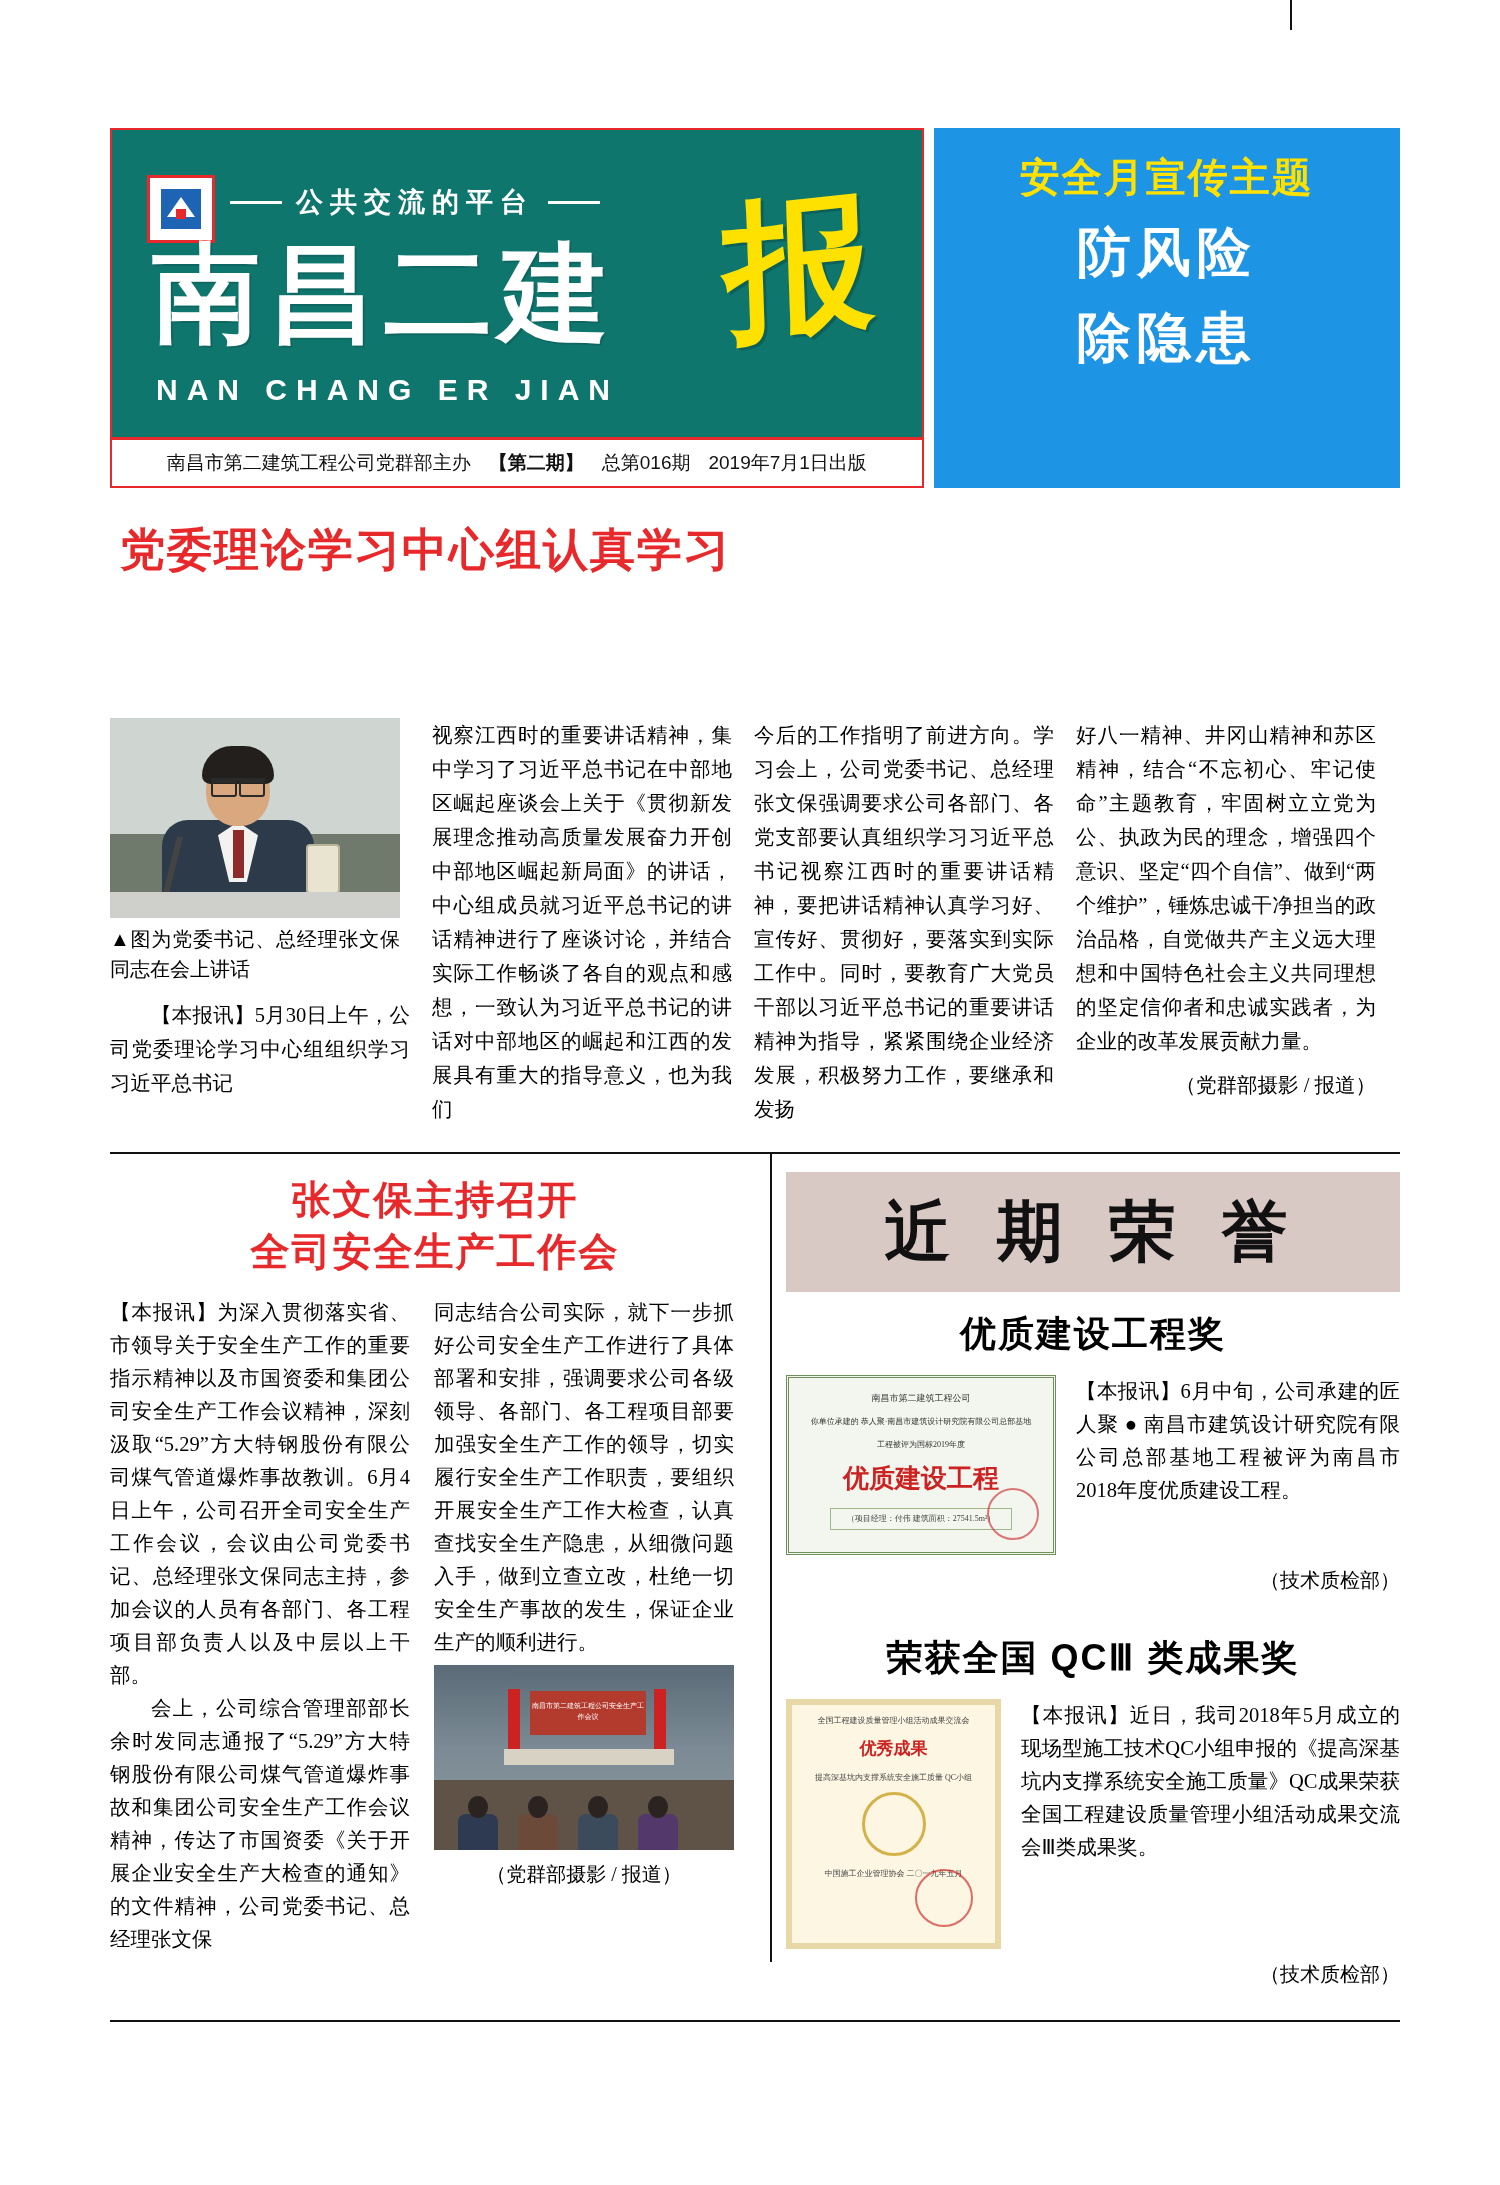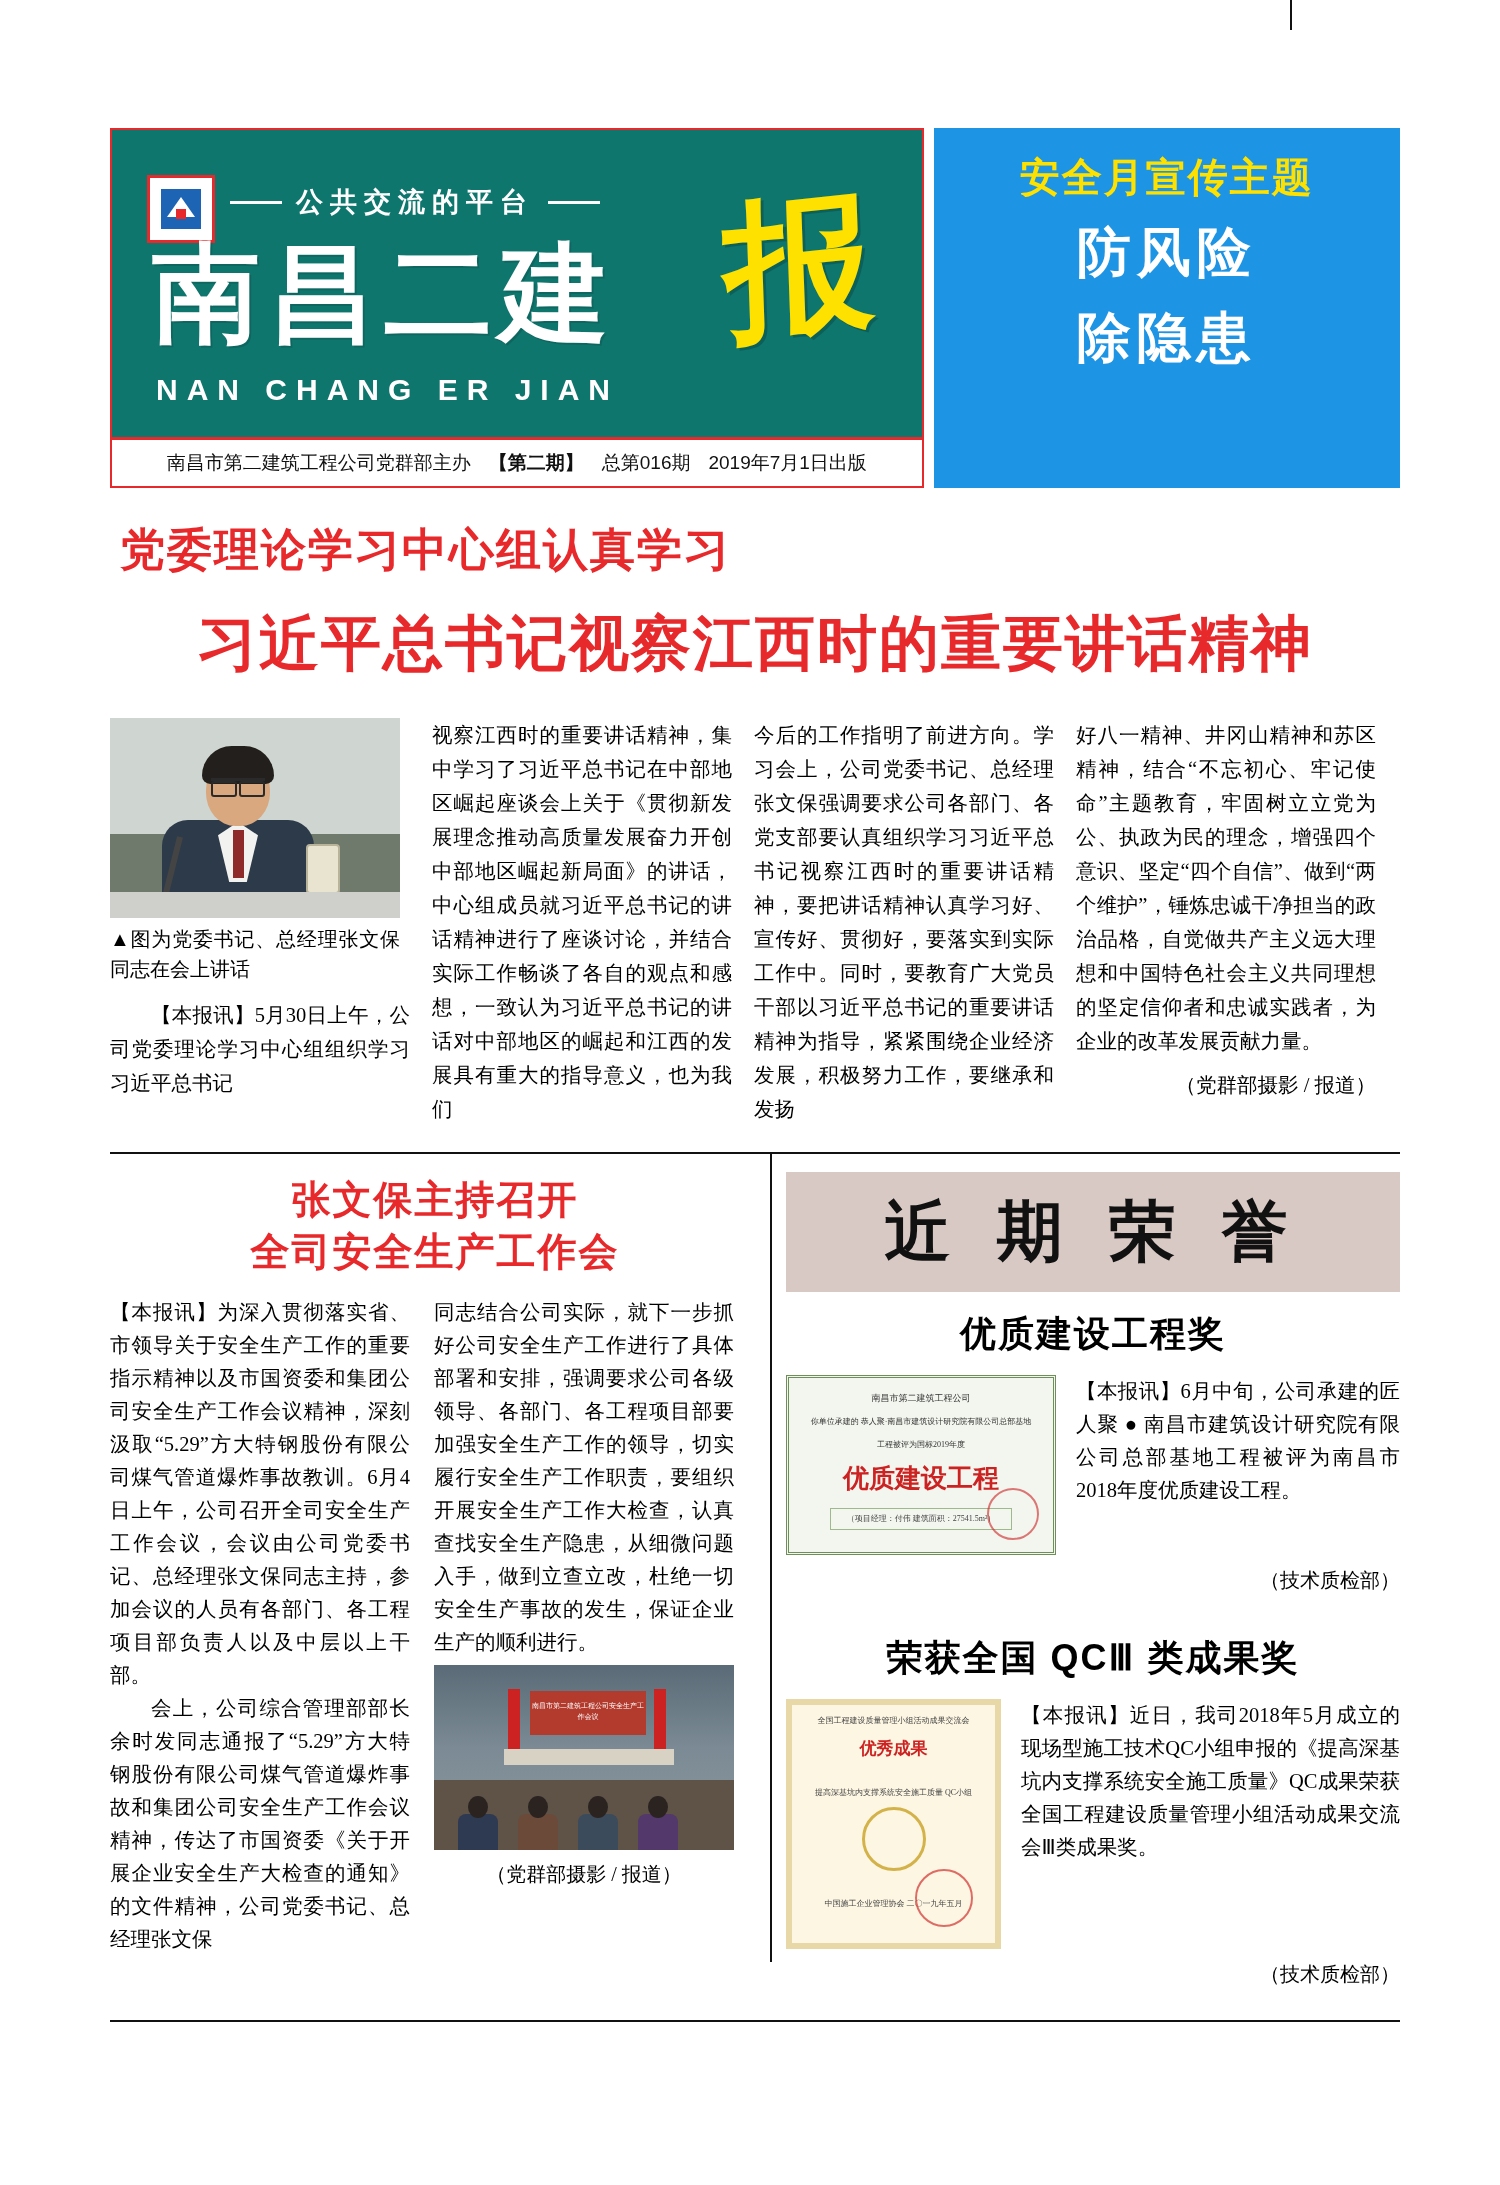--- a/index.html
+++ b/index.html
@@ -179,21 +179,21 @@
   .cert1 .c-big{font-size:26px;color:#cc2222;font-weight:bold;text-align:center;margin-top:10px;font-family:"Liberation Sans",sans-serif;}
   .cert1 .c-box{width:180px;height:20px;border:1px solid #9fb88c;margin:12px auto 0;font-size:8px;text-align:center;line-height:20px;color:#444;}
   .cert1 .seal{position:absolute;right:14px;bottom:12px;width:48px;height:48px;border-radius:50%;border:2px solid #cc2222;opacity:.6;}
   .honor-txt{flex:1;font-size:20.5px;line-height:33px;text-align:justify;}
   .sign{text-align:right;font-size:20px;margin-top:12px;}
   .cert2{
     width:215px;height:250px;background:#fdf6e3;border:6px solid #e8d8a8;position:relative;box-sizing:border-box;
   }
   .cert2 .t1{font-size:8px;text-align:center;margin-top:10px;color:#444;line-height:12px;}
   .cert2 .t2{font-size:17px;color:#cc2222;font-weight:bold;text-align:center;margin-top:10px;font-family:"Liberation Sans",sans-serif;}
-  .cert2 .t3{font-size:8px;text-align:center;margin-top:26px;color:#444;line-height:13px;}
+  .cert2 .t3{font-size:8px;text-align:center;margin-top:11px;color:#444;line-height:13px;}
   .cert2 .badge{width:58px;height:58px;margin:8px auto 0;border-radius:50%;border:3px solid #d4b24a;}
   .cert2 .seal2{position:absolute;right:22px;bottom:16px;width:54px;height:54px;border-radius:50%;border:2px solid #cc2222;opacity:.65;}
 
   
   .footer{
     position:absolute;left:110px;top:2055px;width:1290px;
     text-align:center;font-size:19px;color:#111;
   }
   .footer .gap{display:inline-block;width:34px;}
 </style>
@@ -236,21 +236,20 @@
 
     <div class="mast-right">
       <div class="mr-title">安全月宣传主题</div>
       <div class="mr-line">防风险</div>
       <div class="mr-line">除隐患</div>
     </div>
   </div>
 
   <div class="headline-wrap">
     <div class="hl-small">党委理论学习中心组认真学习</div>
-    <div class="hl-big">习近平总书记视察江西时的重要讲话精神</div>
   </div>
 
   <div class="lead">
 
     <div class="lead-col c1">
       <div class="photo-box">
         <div class="photo">
           <div class="wall"></div>
           <div class="wall2"></div>
           <div class="body"></div>

